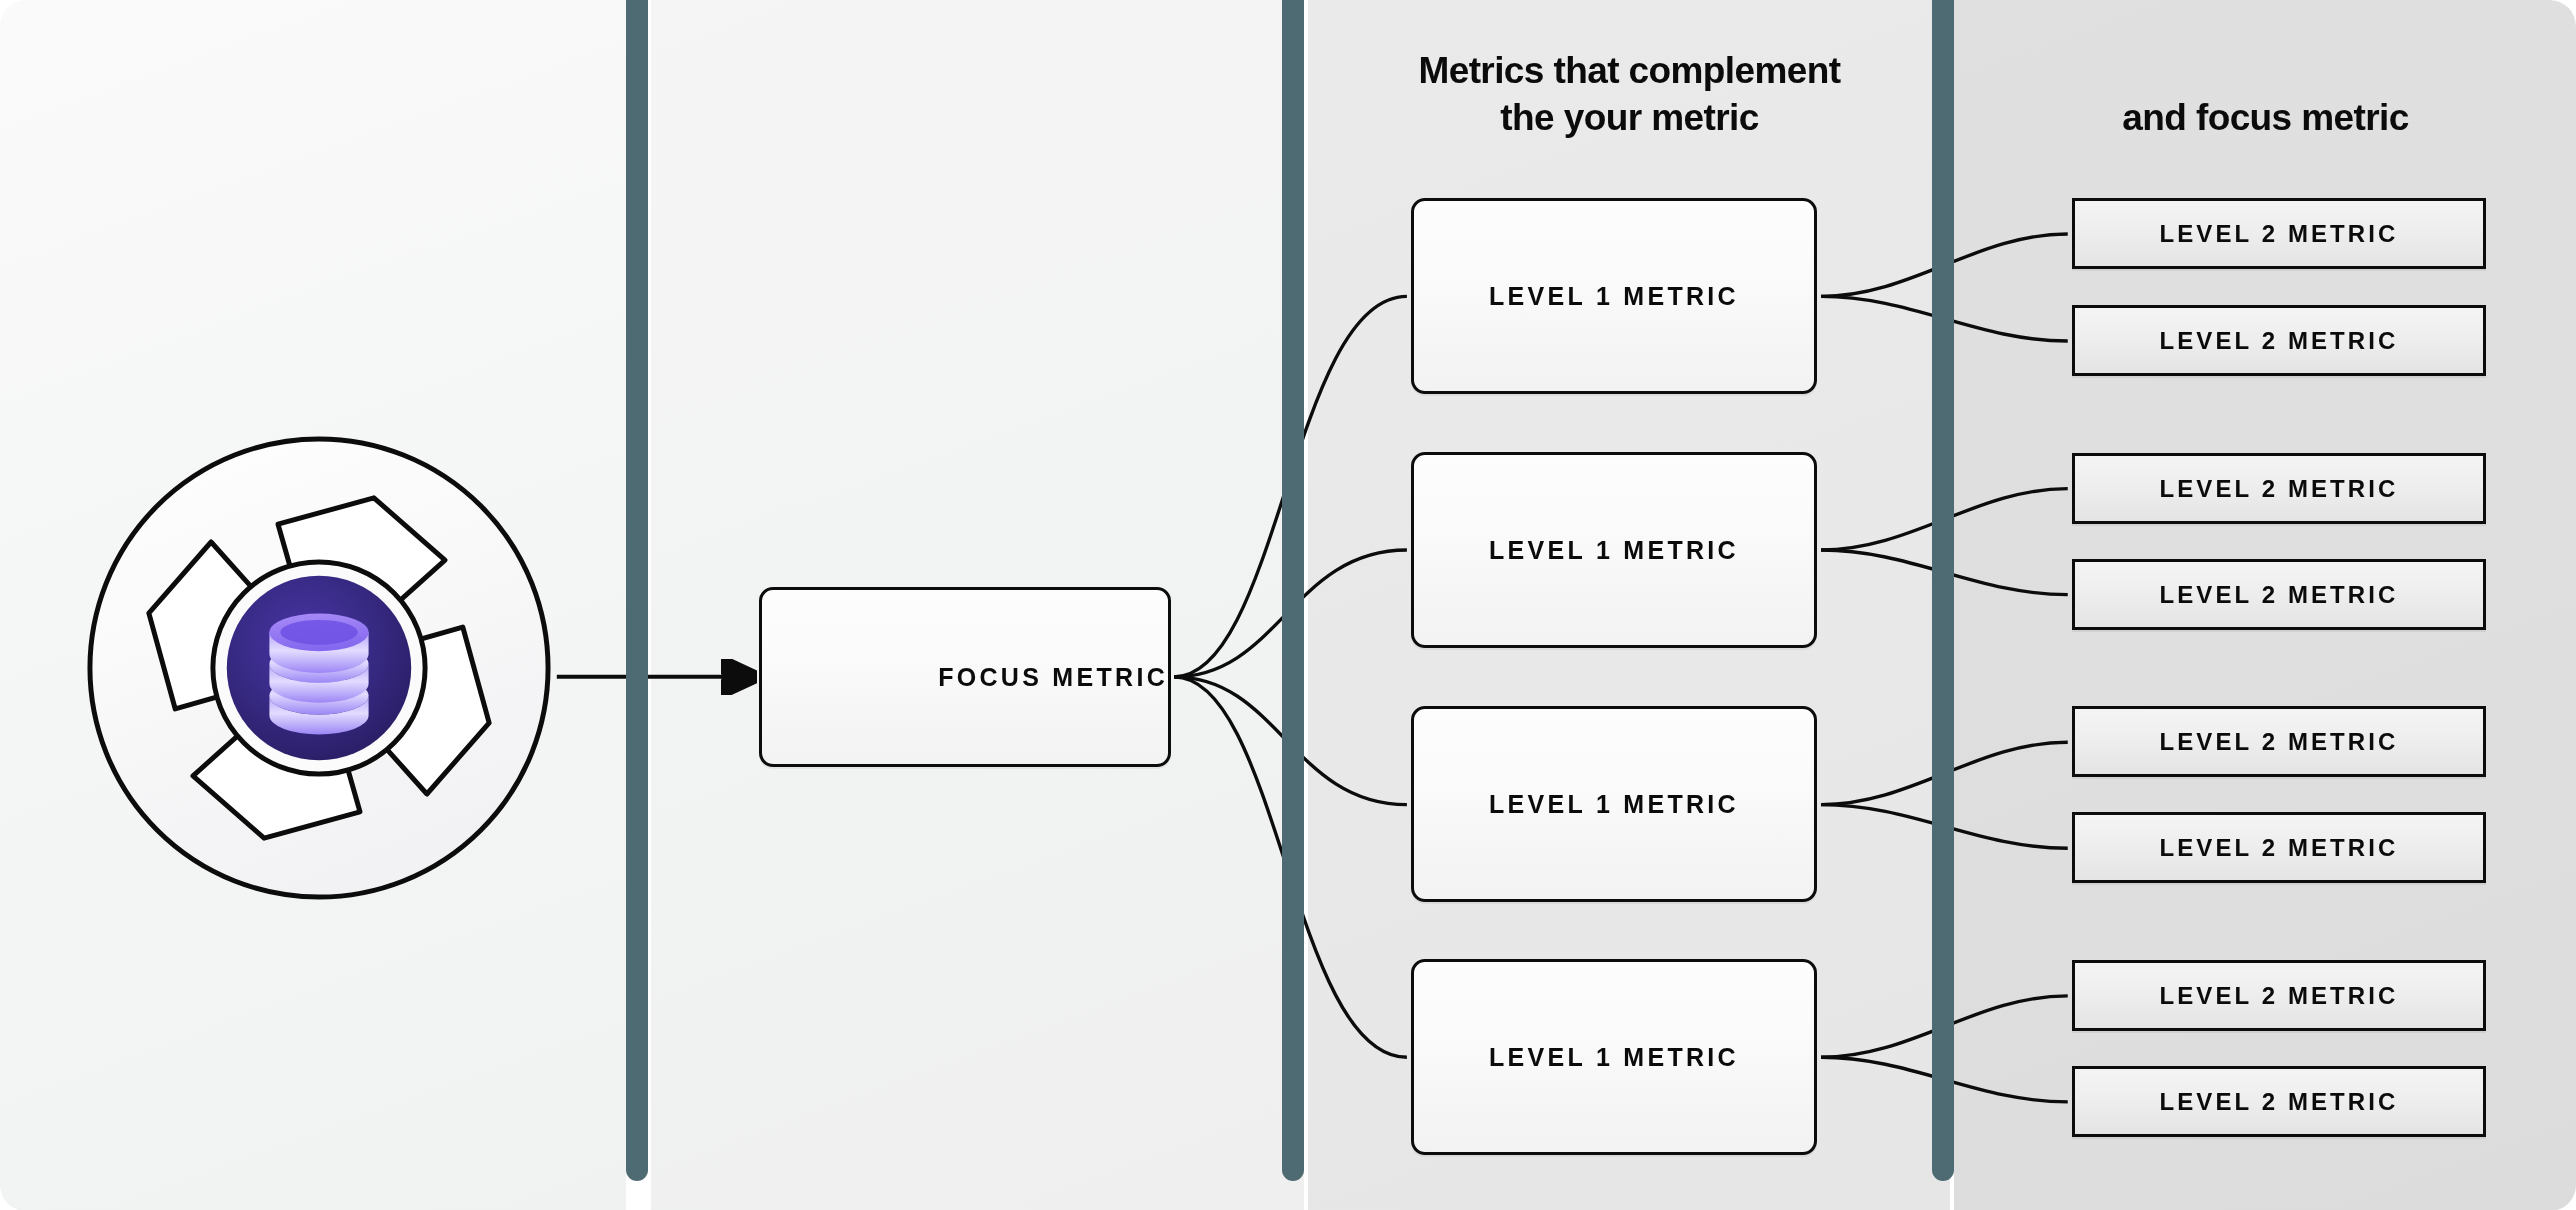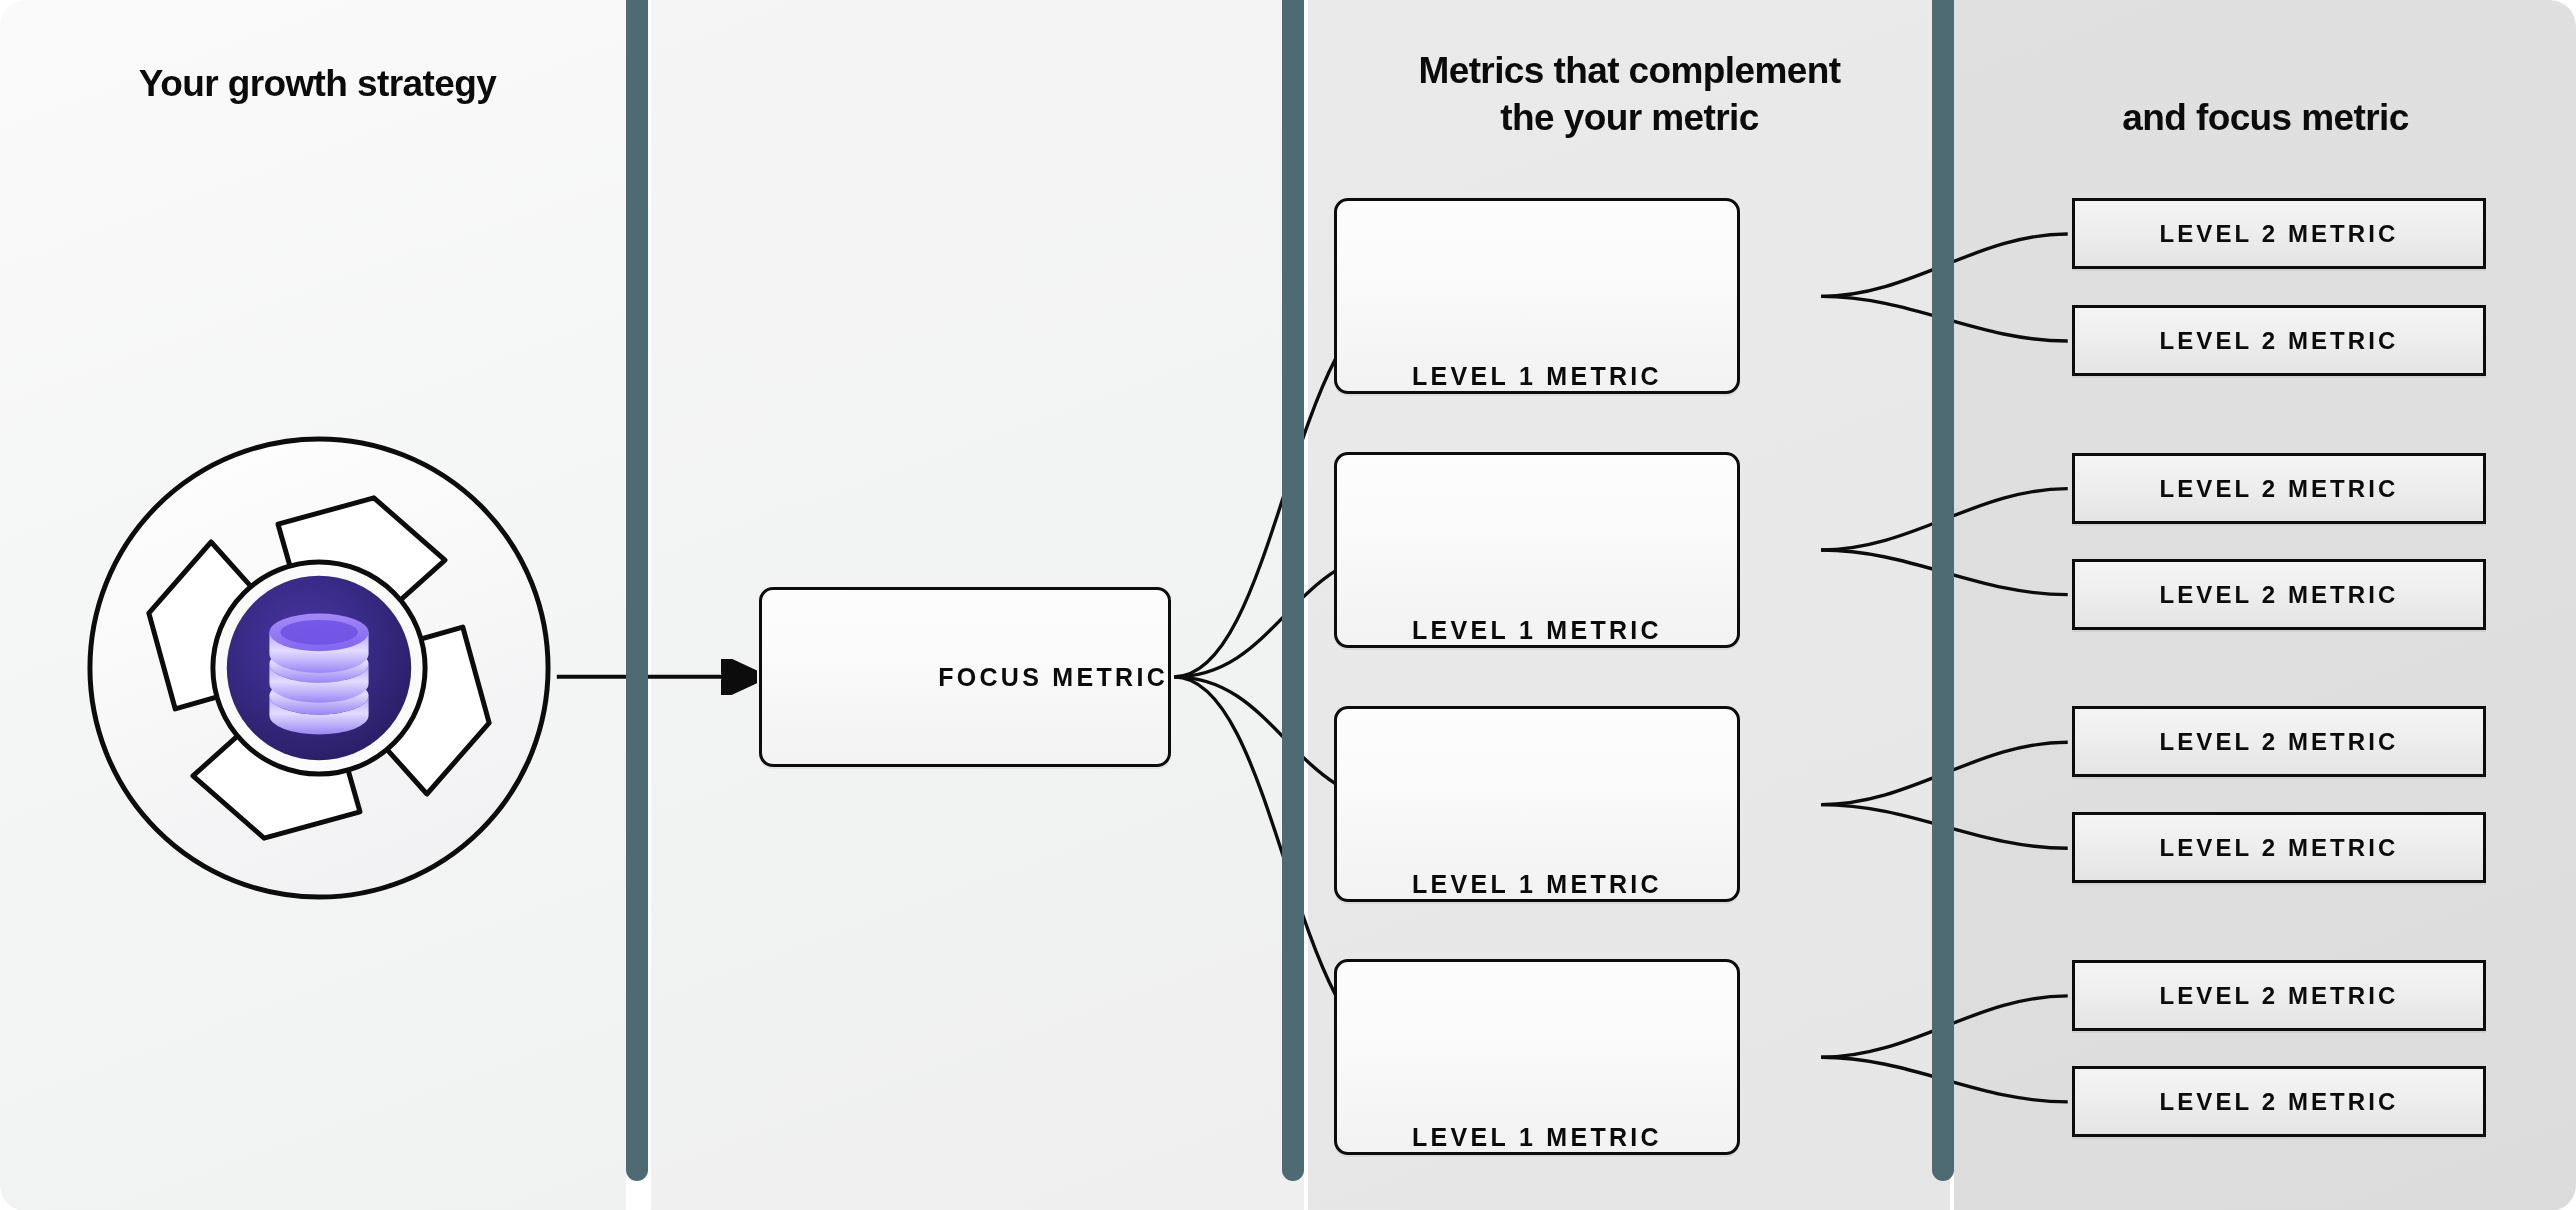--- a/index.html
+++ b/index.html
@@ -92,22 +92,21 @@
     letter-spacing: 3.3px;
     color: #0b0b0b;
     white-space: nowrap;
   }
 
   #node-focus {
     left: 759px; top: 587px; width: 412px; height: 180px; justify-content: flex-end;
   }
   .node-l1 {
     width: 406px; height: 196px;
-    left: 1334px;
-    align-items: flex-end;
+    left: 1411px;
   }
   #node-l1-0 { top: 198px; }
   #node-l1-1 { top: 452px; }
   #node-l1-2 { top: 706px; }
   #node-l1-3 { top: 959px; }
 
   .node-l2 {
     width: 414px; height: 71px;
     left: 2072px;
     border-radius: 0;
@@ -159,23 +158,20 @@
     <div class="panel-inner"></div>
   </div>
   <div class="panel" id="panel-4">
     <div class="panel-inner"></div>
   </div>
 
   <div class="divider" id="divider-1"></div>
   <div class="divider" id="divider-2"></div>
   <div class="divider" id="divider-3"></div>
 
-  <div class="col-title" id="title-1">
-    <span>Your growth strategy</span>
-  </div>
   <div class="col-title" id="title-2">
     <br>
   </div>
   <div class="col-title" id="title-3">
     <span>Metrics that complement</span><br>
     <span>the your metric</span>
   </div>
   <div class="col-title" id="title-4">
     <br>
     <span>and focus metric</span>

